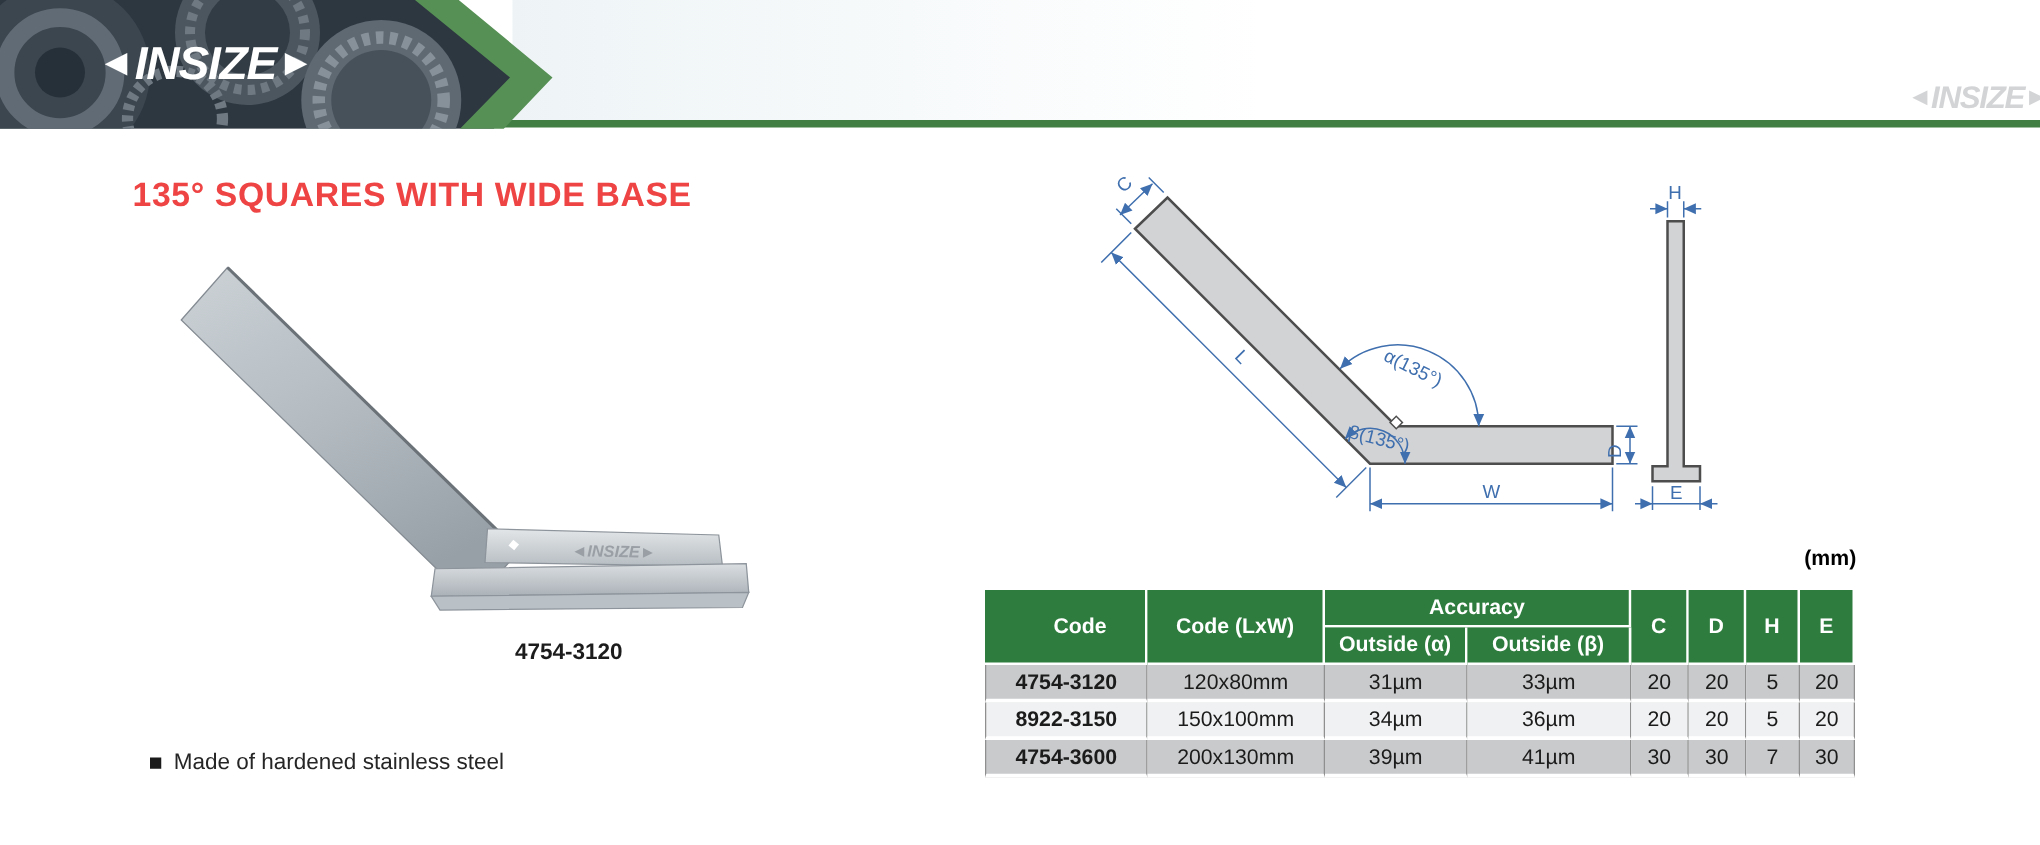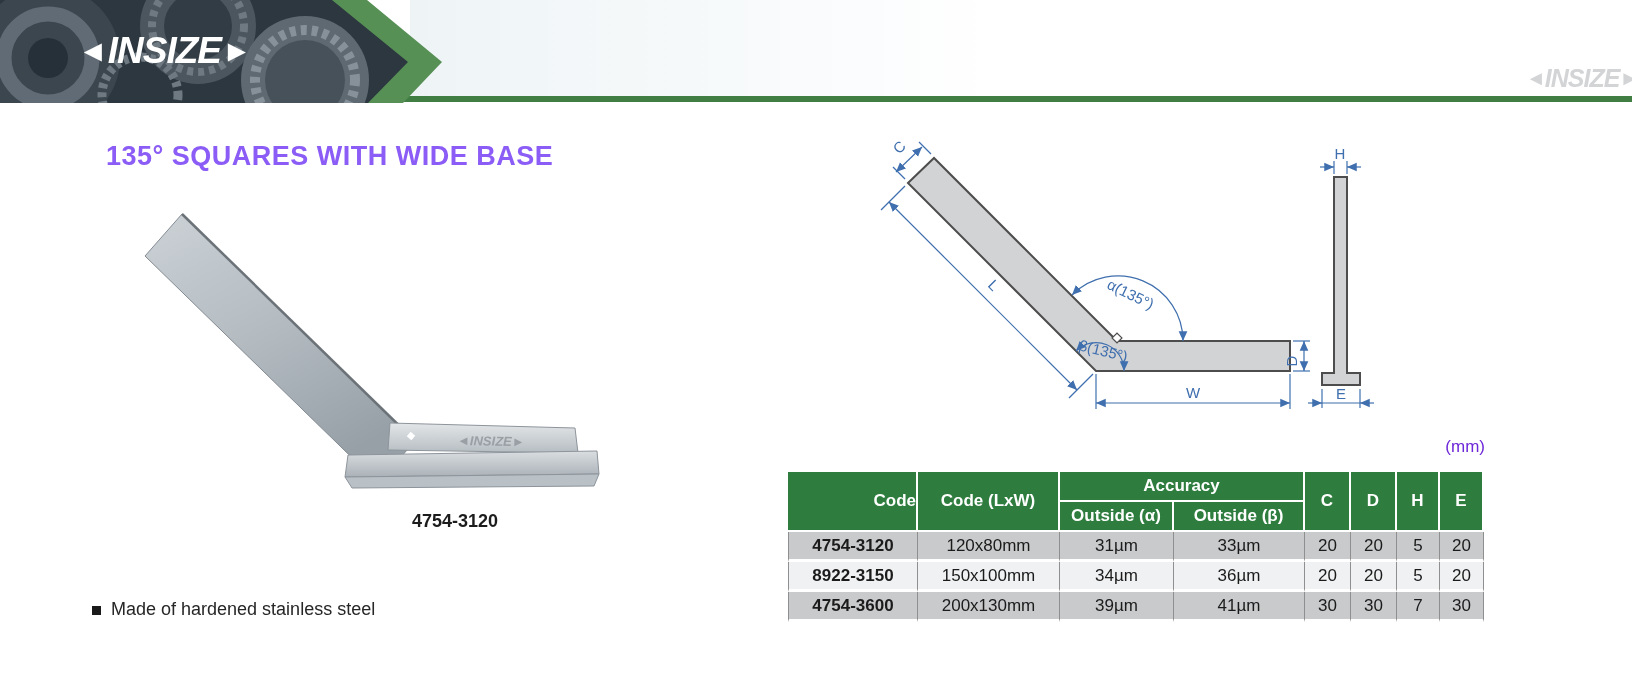--- a/index.html
+++ b/index.html
@@ -7,37 +7,37 @@
         font-family:"Liberation Sans",sans-serif;color:#1b1b1b;}
   
   .banner{position:absolute;left:0;top:0;width:1632px;height:105px;}
   .brand-logo{position:absolute;left:78px;top:30px;display:flex;align-items:center;gap:1px;
         color:#fff;font-style:italic;font-weight:bold;font-size:37px;letter-spacing:-1px;z-index:3;}
   .brand-logo .arrow{font-size:30px;font-style:normal;}
   .watermark{position:absolute;left:1526px;top:64px;width:106px;overflow:hidden;display:flex;align-items:center;
         color:#d3d4d6;font-style:italic;font-weight:bold;font-size:25px;letter-spacing:-1px;white-space:nowrap;z-index:3;}
   .watermark .arrow{font-size:20px;font-style:normal;}
   
-  .page-title{position:absolute;left:106px;top:141px;font-size:27px;font-weight:bold;color:#8b5cf6;letter-spacing:.5px;}
+  .page-title{position:absolute;left:106px;top:141px;font-size:27px;font-weight:bold;color:#ef4444;letter-spacing:.5px;}
   .product-caption{position:absolute;left:355px;top:511px;width:200px;text-align:center;
         font-size:18px;font-weight:bold;color:#1c1c1c;}
-  .features{position:absolute;left:92px;top:599px;text-align:center;}
+  .features{position:absolute;left:120px;top:599px;text-align:center;}
   .feature-item{display:flex;align-items:flex-start;font-size:18px;color:#262626;}
   .bullet{width:9px;height:9px;background:#1a1a1a;margin:7px 10px 0 0;flex:0 0 auto;}
-  .units-label{position:absolute;left:1425px;top:437px;width:60px;text-align:right;font-size:17px;font-weight:normal;color:#6d28d9;}
+  .units-label{position:absolute;left:1425px;top:437px;width:60px;text-align:right;font-size:17px;font-weight:bold;color:#000000;}
   
   .product-photo{position:absolute;left:105px;top:193px;}
   .tech-diagram{position:absolute;left:860px;top:140px;}
   .dim-label{fill:#3f6fae;font-size:15px;font-family:"Liberation Sans",sans-serif;}
   
   .spec-table{position:absolute;left:788px;top:472px;border-collapse:separate;border-spacing:0;
         table-layout:fixed;width:696px;font-family:"Liberation Sans",sans-serif;}
   .spec-table th{background:#2e7d3e;color:#fff;font-size:17px;font-weight:bold;text-align:center;
         border-right:2px solid #fff;border-bottom:2px solid #fff;height:28px;padding:0;}
-  .spec-table th.h-code{text-align:right;padding-left:24px;}
+  .spec-table th.h-code{text-align:center;padding-left:24px;}
   .spec-table td{font-size:17px;color:#1b1b1b;text-align:center;height:27px;padding:0;
         border-right:1px solid #8f8f8f;border-bottom:3px solid #fff;}
   .spec-table td:first-child{border-left:1px solid #8f8f8f;font-weight:bold;}
   .spec-table tbody tr:nth-child(odd) td{background:#c9cacb;}
   .spec-table tbody tr:nth-child(even) td{background:#f0f1f2;}
 </style>
 </head>
 <body>
 
 <div class="page">

